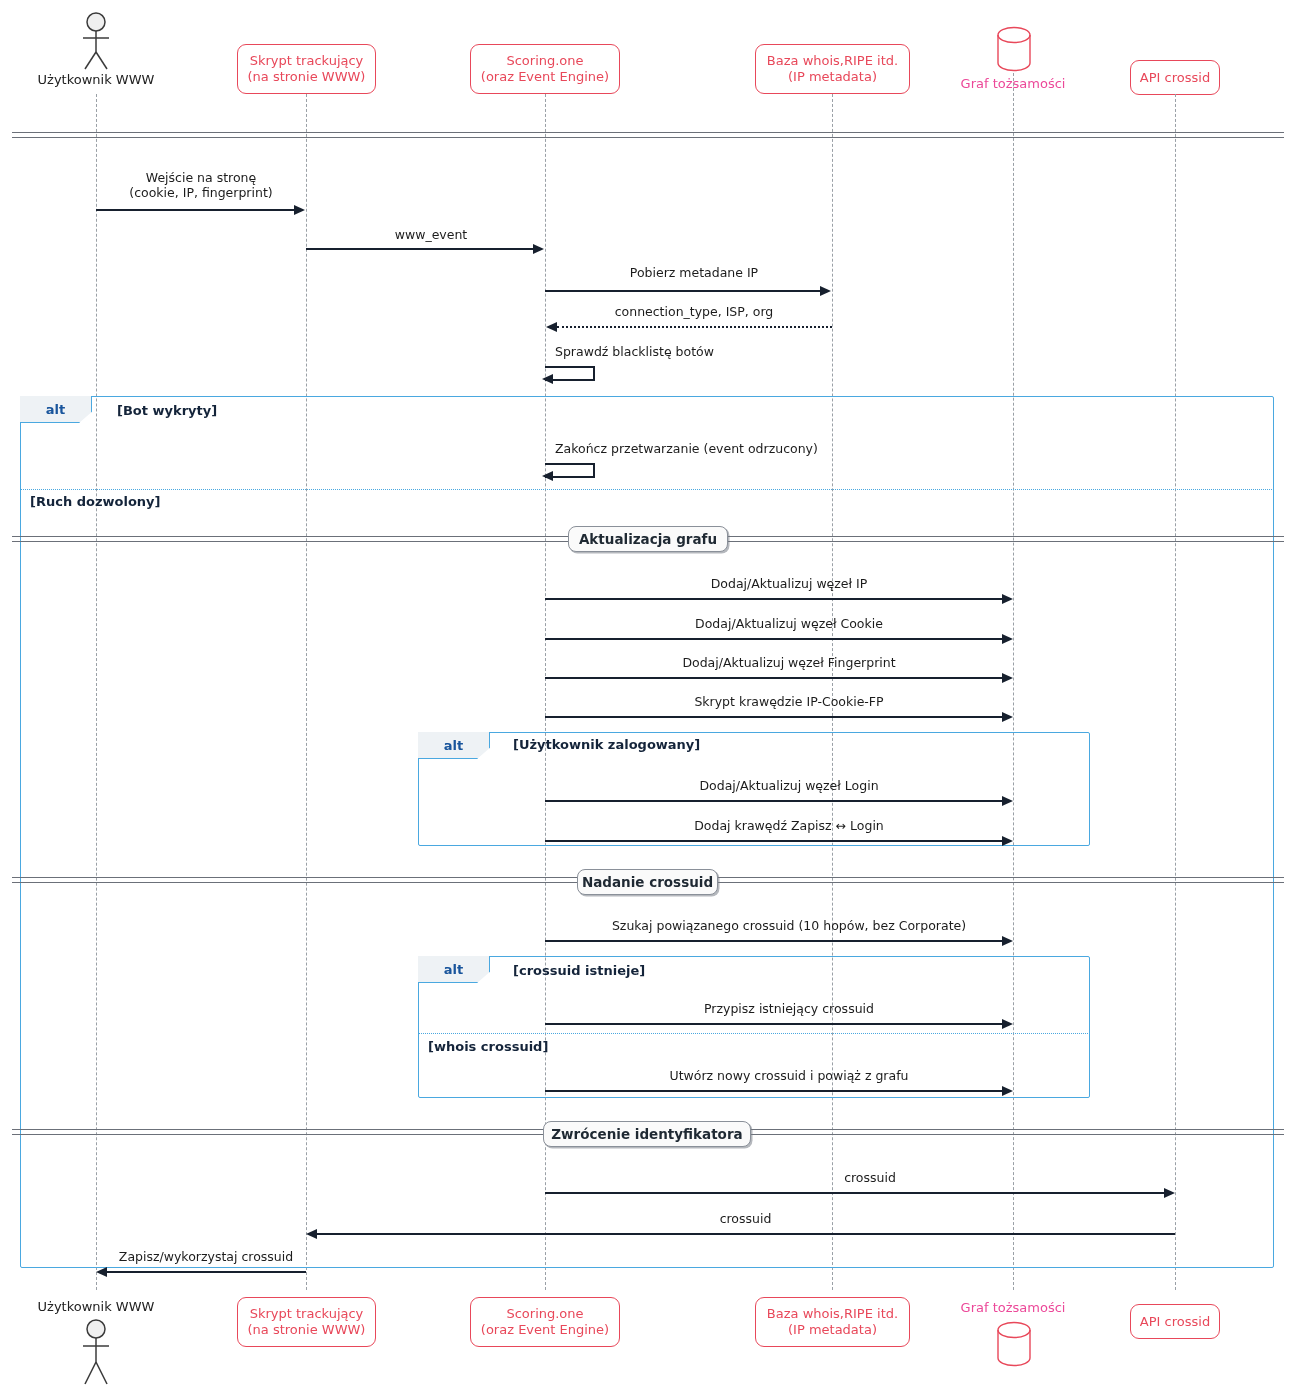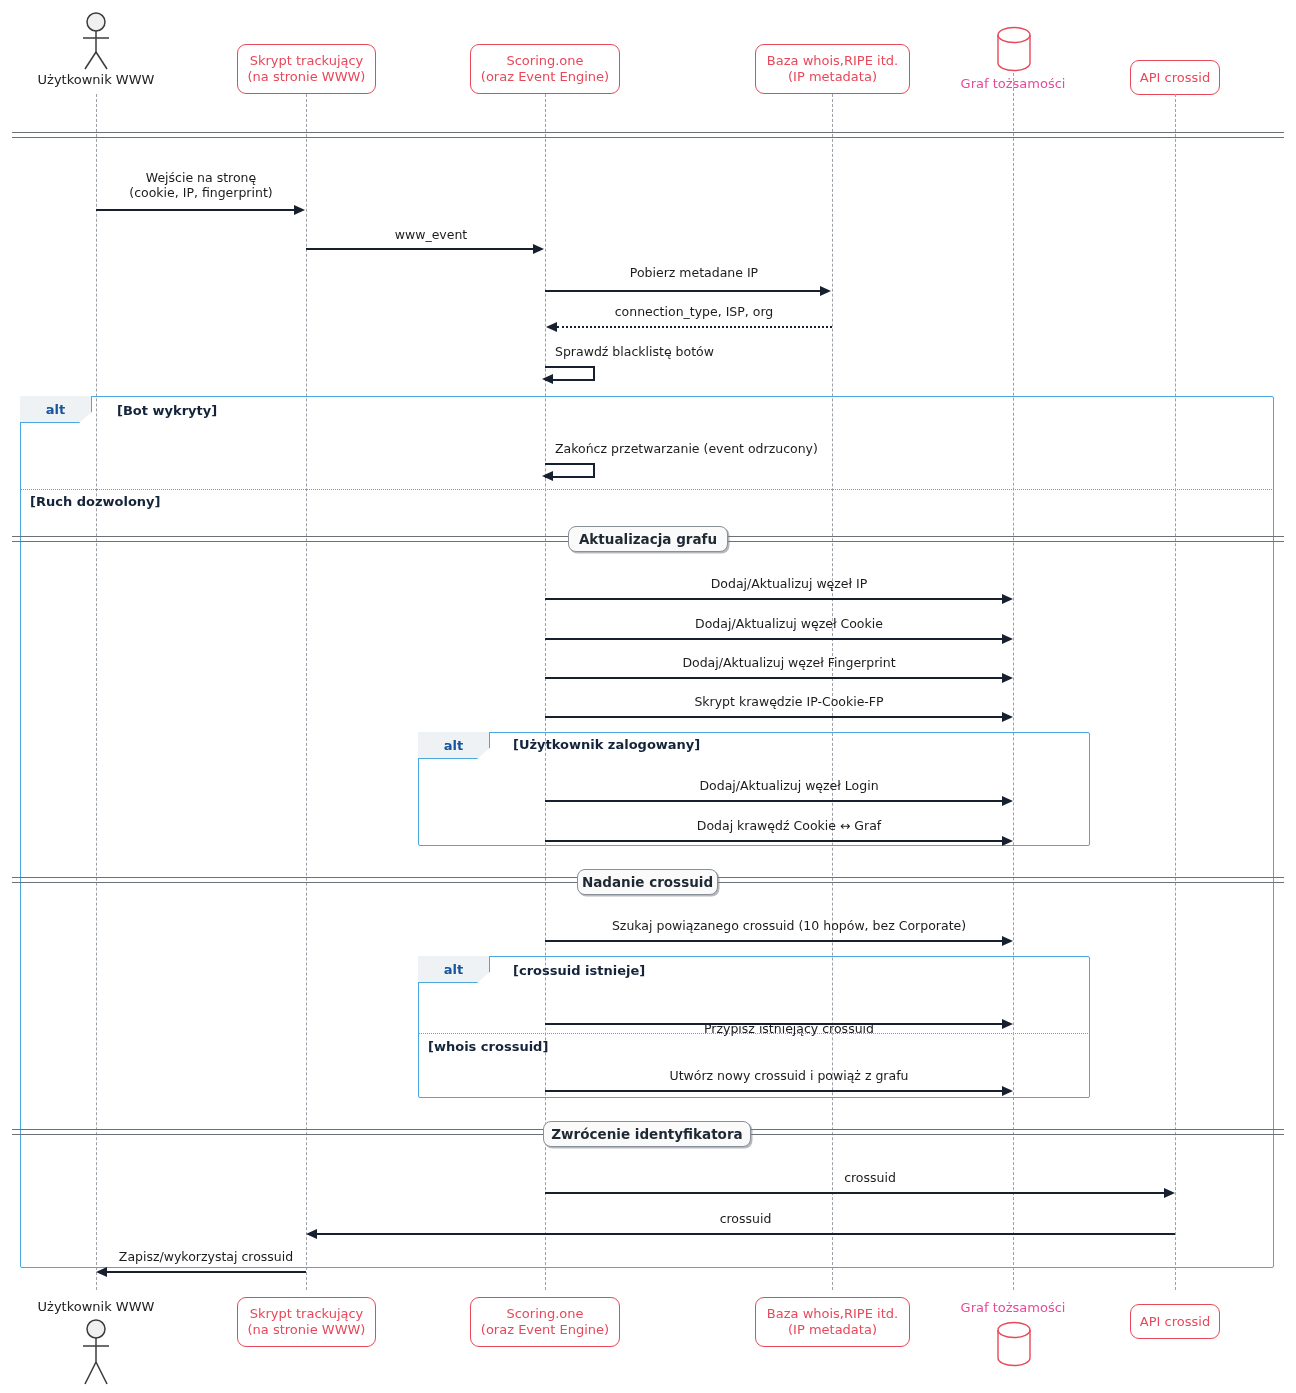--- a/index.html
+++ b/index.html
@@ -191,41 +191,41 @@
   <div class="frag" style="left:418px;top:732px;width:672px;height:114px;"></div>
   <div class="fragtab" style="left:418px;top:732px;width:72px;height:27px;">
     <span>alt</span>
   </div>
   <div class="fraglabel" style="left:513px;top:721px;margin-top:16px;">[Użytkownik zalogowany]</div>
 
   <div class="mlabel" style="left:555px;top:778px;width:468px;">Dodaj/Aktualizuj węzeł Login</div>
   <div class="msg" style="left:545px;top:800px;width:458px;"></div>
   <div class="arrowR" style="left:1002px;top:796px;"></div>
 
-  <div class="mlabel" style="left:555px;top:818px;width:468px;">Dodaj krawędź Cookie ↔ Graf</div>
+  <div class="mlabel" style="left:555px;top:818px;width:468px;">Dodaj krawędź Zapisz ↔ Login</div>
   <div class="msg" style="left:545px;top:840px;width:458px;"></div>
   <div class="arrowR" style="left:1002px;top:836px;"></div>
 
   <div class="divider" style="left:12px;top:877px;width:1272px;"></div>
   <div class="divider2" style="left:12px;top:882px;width:1272px;"></div>
   <div class="secbox" style="left:577px;top:869px;width:141px;height:26px;">
     <span>Nadanie crossuid</span>
   </div>
 
   <div class="mlabel" style="left:555px;top:918px;width:468px;">Szukaj powiązanego crossuid (10 hopów, bez Corporate)</div>
   <div class="msg" style="left:545px;top:940px;width:458px;"></div>
   <div class="arrowR" style="left:1002px;top:936px;"></div>
 
   <div class="frag" style="left:418px;top:956px;width:672px;height:142px;"></div>
   <div class="fragtab" style="left:418px;top:956px;width:72px;height:27px;">
     <span>alt</span>
   </div>
   <div class="fraglabel" style="left:513px;top:963px;">[crossuid istnieje]</div>
 
-  <div class="mlabel" style="left:555px;top:1001px;width:468px;margin-top:20px;">Przypisz istniejący crossuid</div>
+  <div class="mlabel" style="left:555px;top:1001px;width:468px;">Przypisz istniejący crossuid</div>
   <div class="msg" style="left:545px;top:1023px;width:458px;"></div>
   <div class="arrowR" style="left:1002px;top:1019px;"></div>
 
   <div class="fragdiv" style="left:418px;top:1033px;width:672px;"></div>
   <div class="fraglabel" style="left:428px;top:1039px;">[whois crossuid]</div>
 
   <div class="mlabel" style="left:555px;top:1068px;width:468px;">Utwórz nowy crossuid i powiąż z grafu</div>
   <div class="msg" style="left:545px;top:1090px;width:458px;"></div>
   <div class="arrowR" style="left:1002px;top:1086px;"></div>
 

